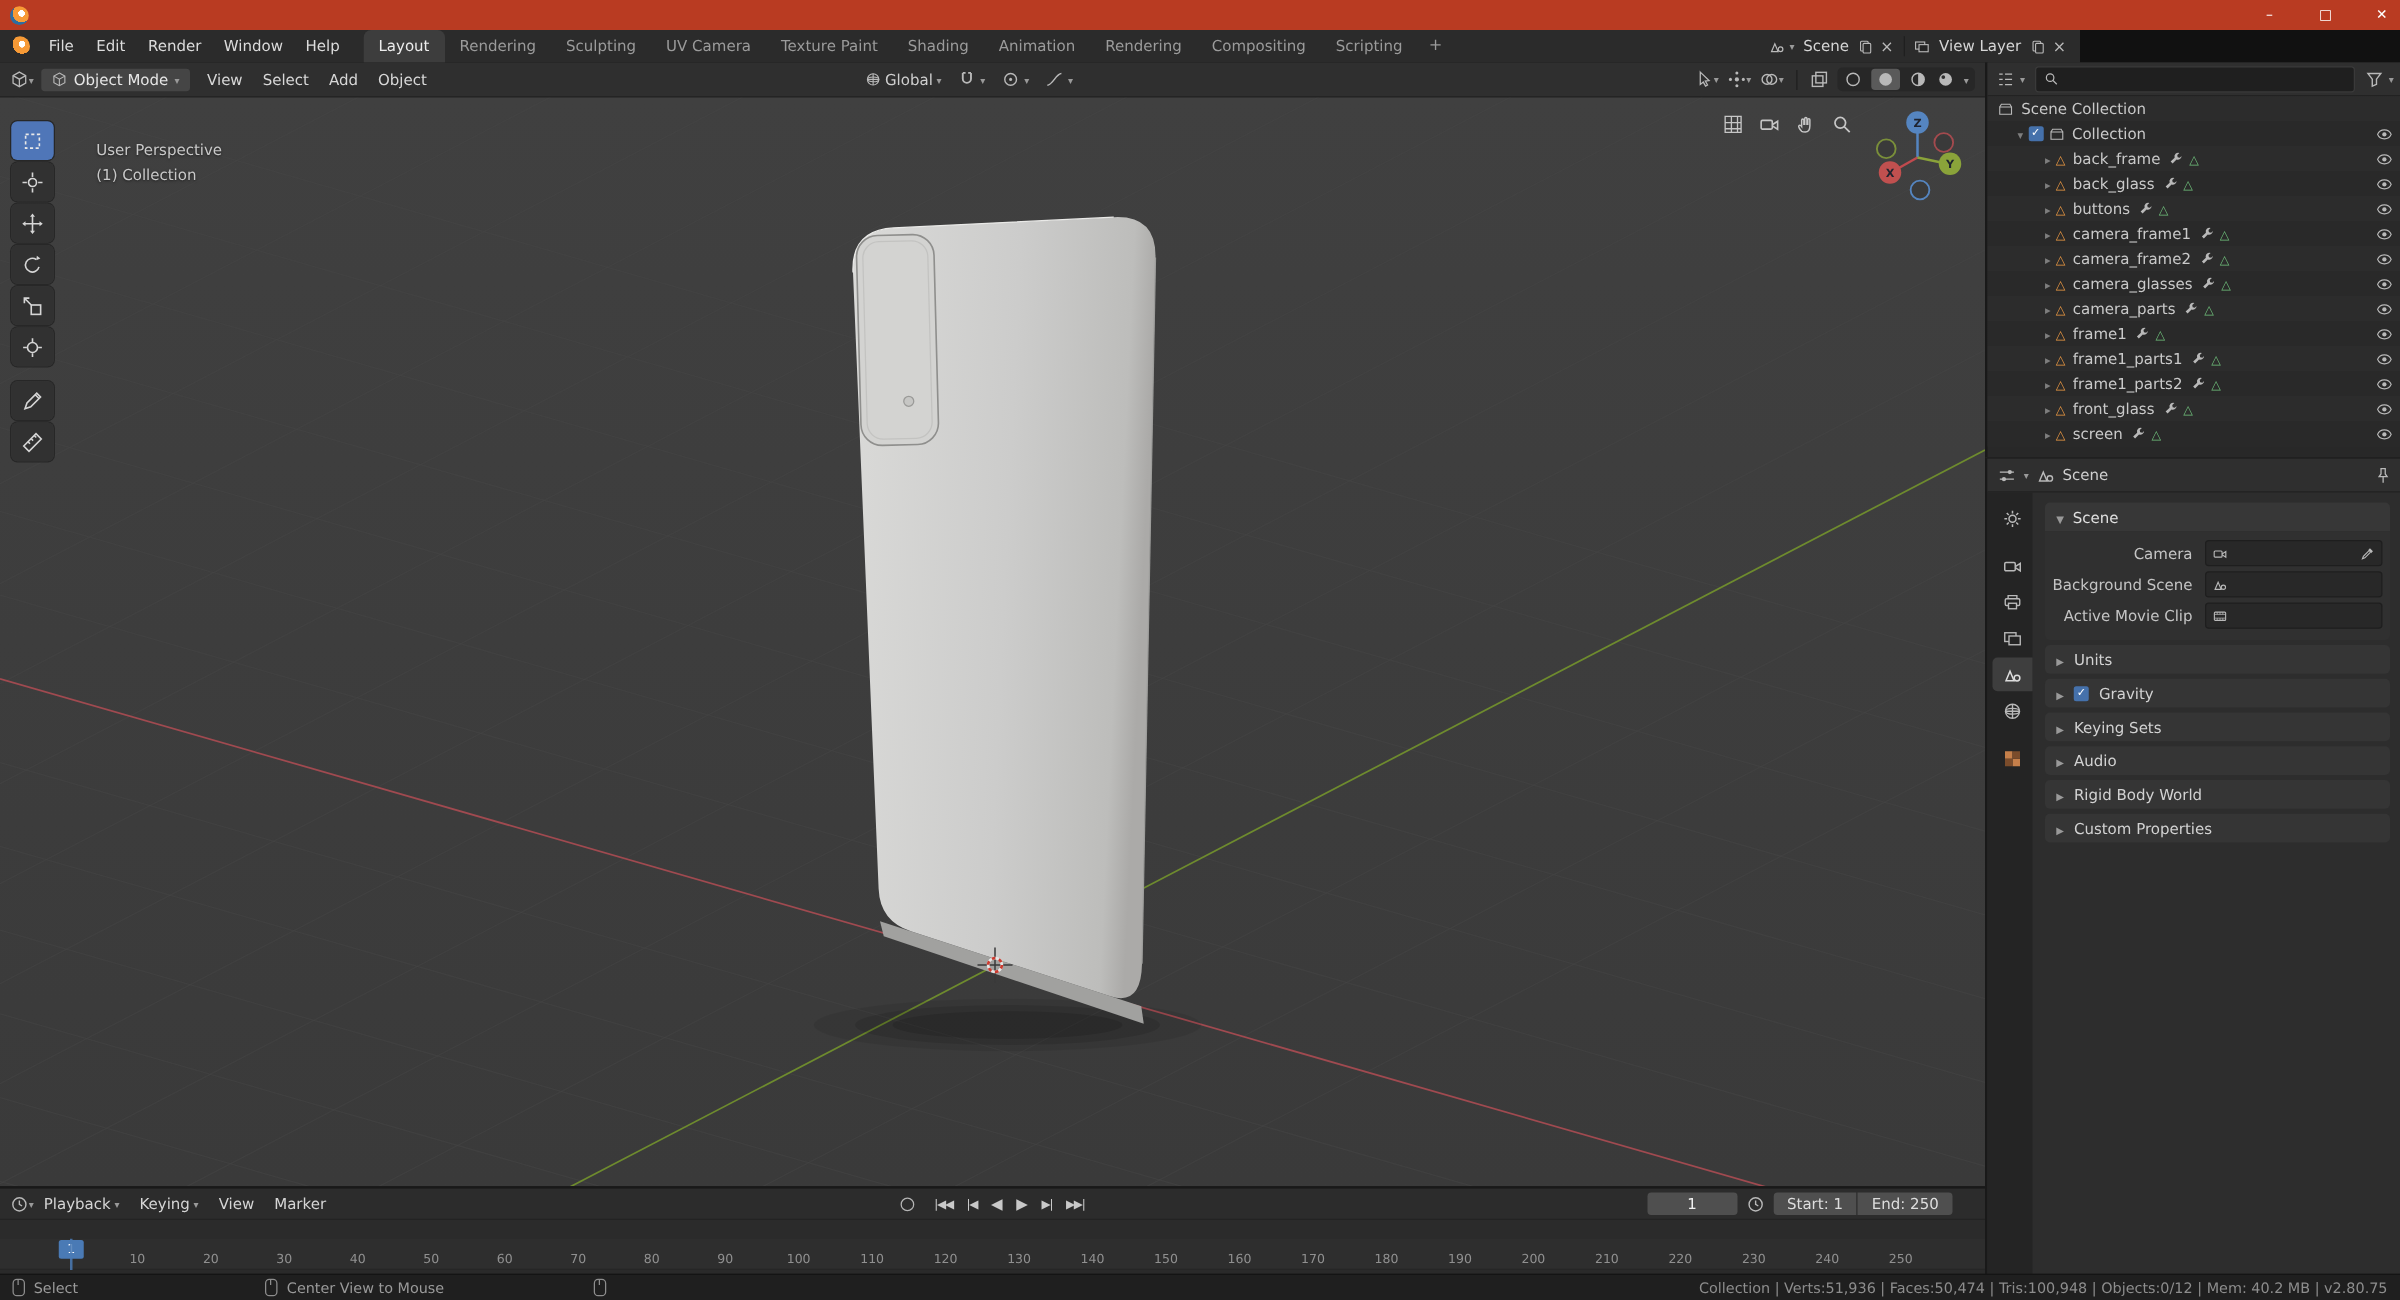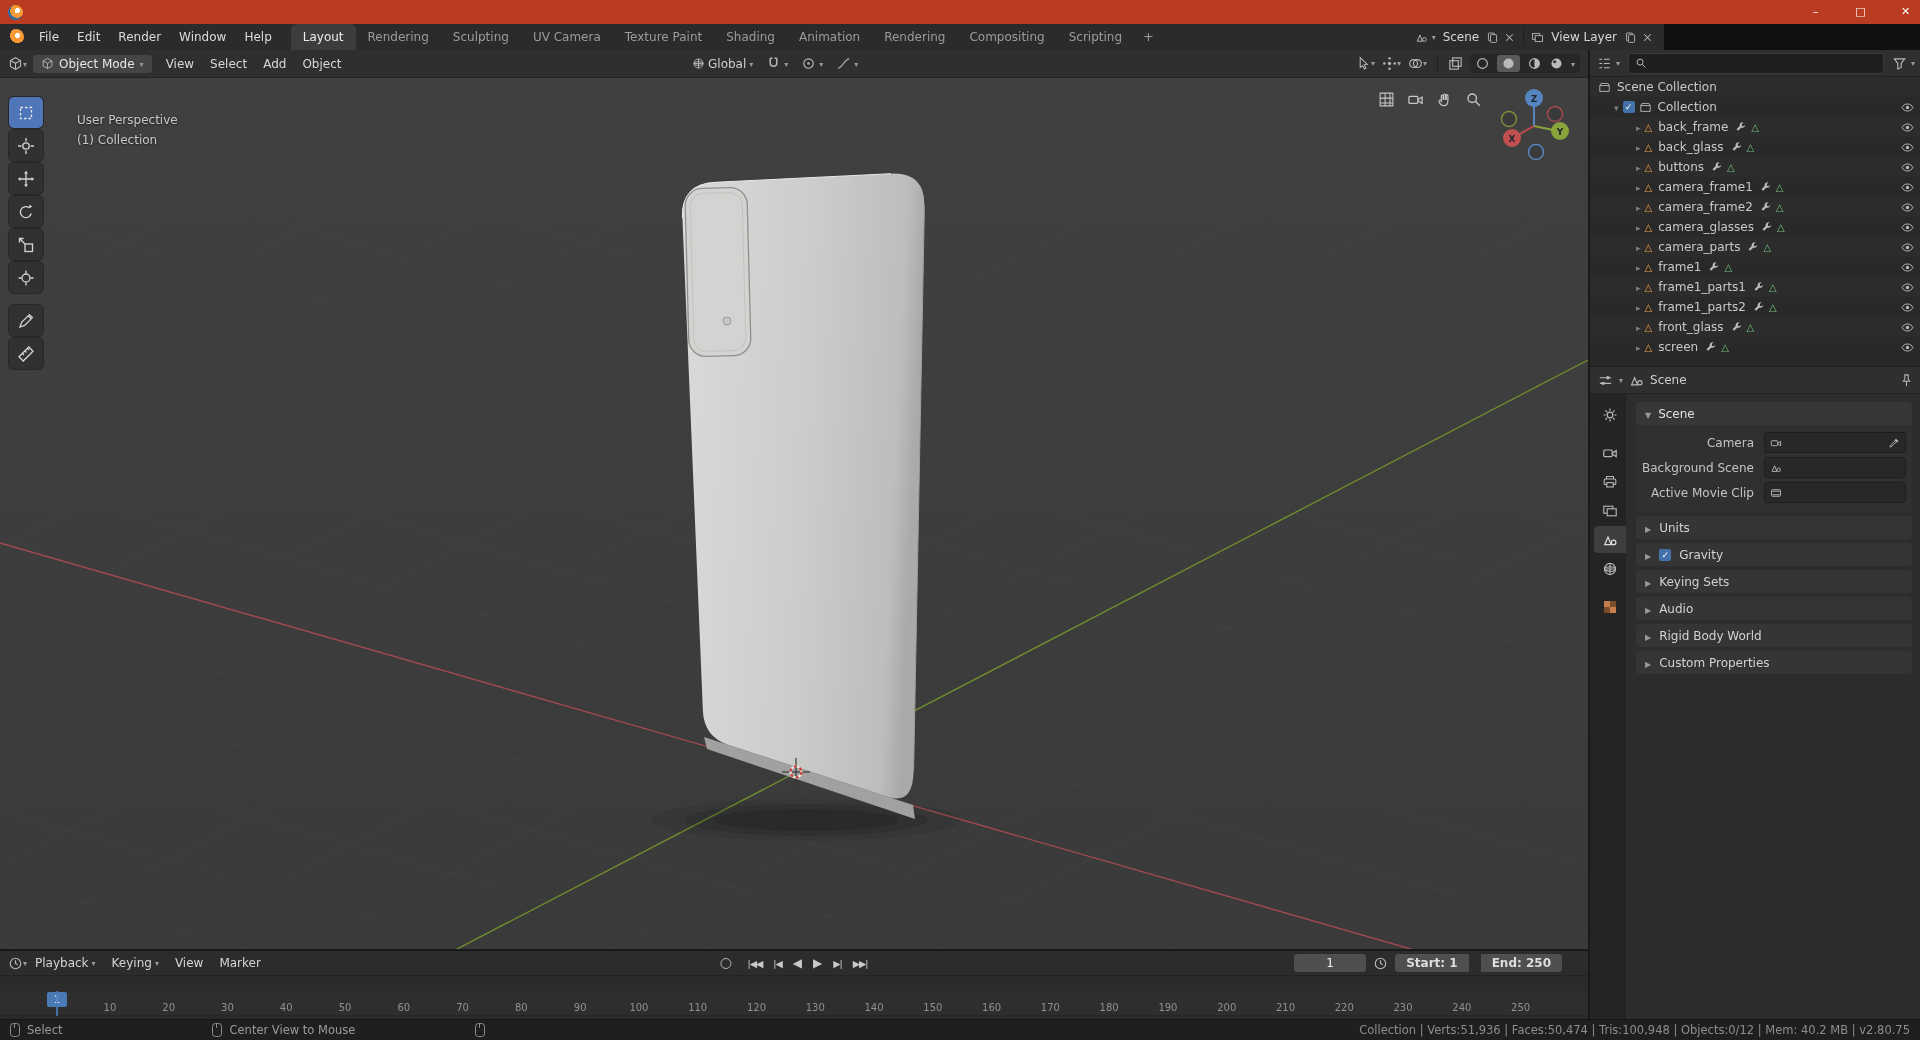--- a/index.html
+++ b/index.html
@@ -119,21 +119,21 @@
   .tl-menu{padding:0 8px;color:#d5d5d5;display:flex;align-items:center;gap:3px;}
   .tl-menu .caret{display:none;}
   .tl-menu.dd .caret{display:inline-block;}
   #tl-transport{position:absolute;left:50%;transform:translateX(-50%);display:flex;align-items:center;gap:11px;}
   .rec{width:9px;height:9px;border:1.5px solid #b5b5b5;border-radius:50%;margin-right:5px;}
   .tr-btn{color:#c9c9c9;font-size:9.5px;letter-spacing:-1px;white-space:nowrap;}
   .tr-play{font-size:12px;letter-spacing:0;}
   #tl-right{margin-left:auto;display:flex;align-items:center;gap:7px;padding-right:18px;}
   .frame-field{width:72px;height:18px;background:#4f4f4f;border-radius:3px;color:#f0f0f0;
                display:flex;align-items:center;justify-content:center;}
-  .range-pair{display:flex;gap:12px;font-weight:bold;}
+  .range-pair{display:flex;gap:1px;}
   .range-field{height:18px;background:#4f4f4f;color:#ddd;display:flex;align-items:center;
                justify-content:center;padding:0 11px;white-space:nowrap;}
   .range-field.start{border-radius:3px 0 0 3px;}
   .range-field.end{border-radius:0 3px 3px 0;}
   #tl-ruler{position:relative;height:24px;background:#2e2e2e;border-bottom:1px solid #262626;margin-top:15px;}
   .tick{position:absolute;bottom:2px;transform:translateX(-50%);font-size:10px;color:#909090;}
   .playhead{position:absolute;left:47px;top:1px;width:20px;height:15px;background:#4a7ab5;border-radius:2px;
             color:#fff;font-size:10px;display:flex;align-items:center;justify-content:center;}
   .ph-line{position:absolute;left:56px;top:40px;width:2px;height:27px;background:rgba(74,122,181,.85);}
   #tl-track{position:relative;height:21px;background:#2a2a2a;}

